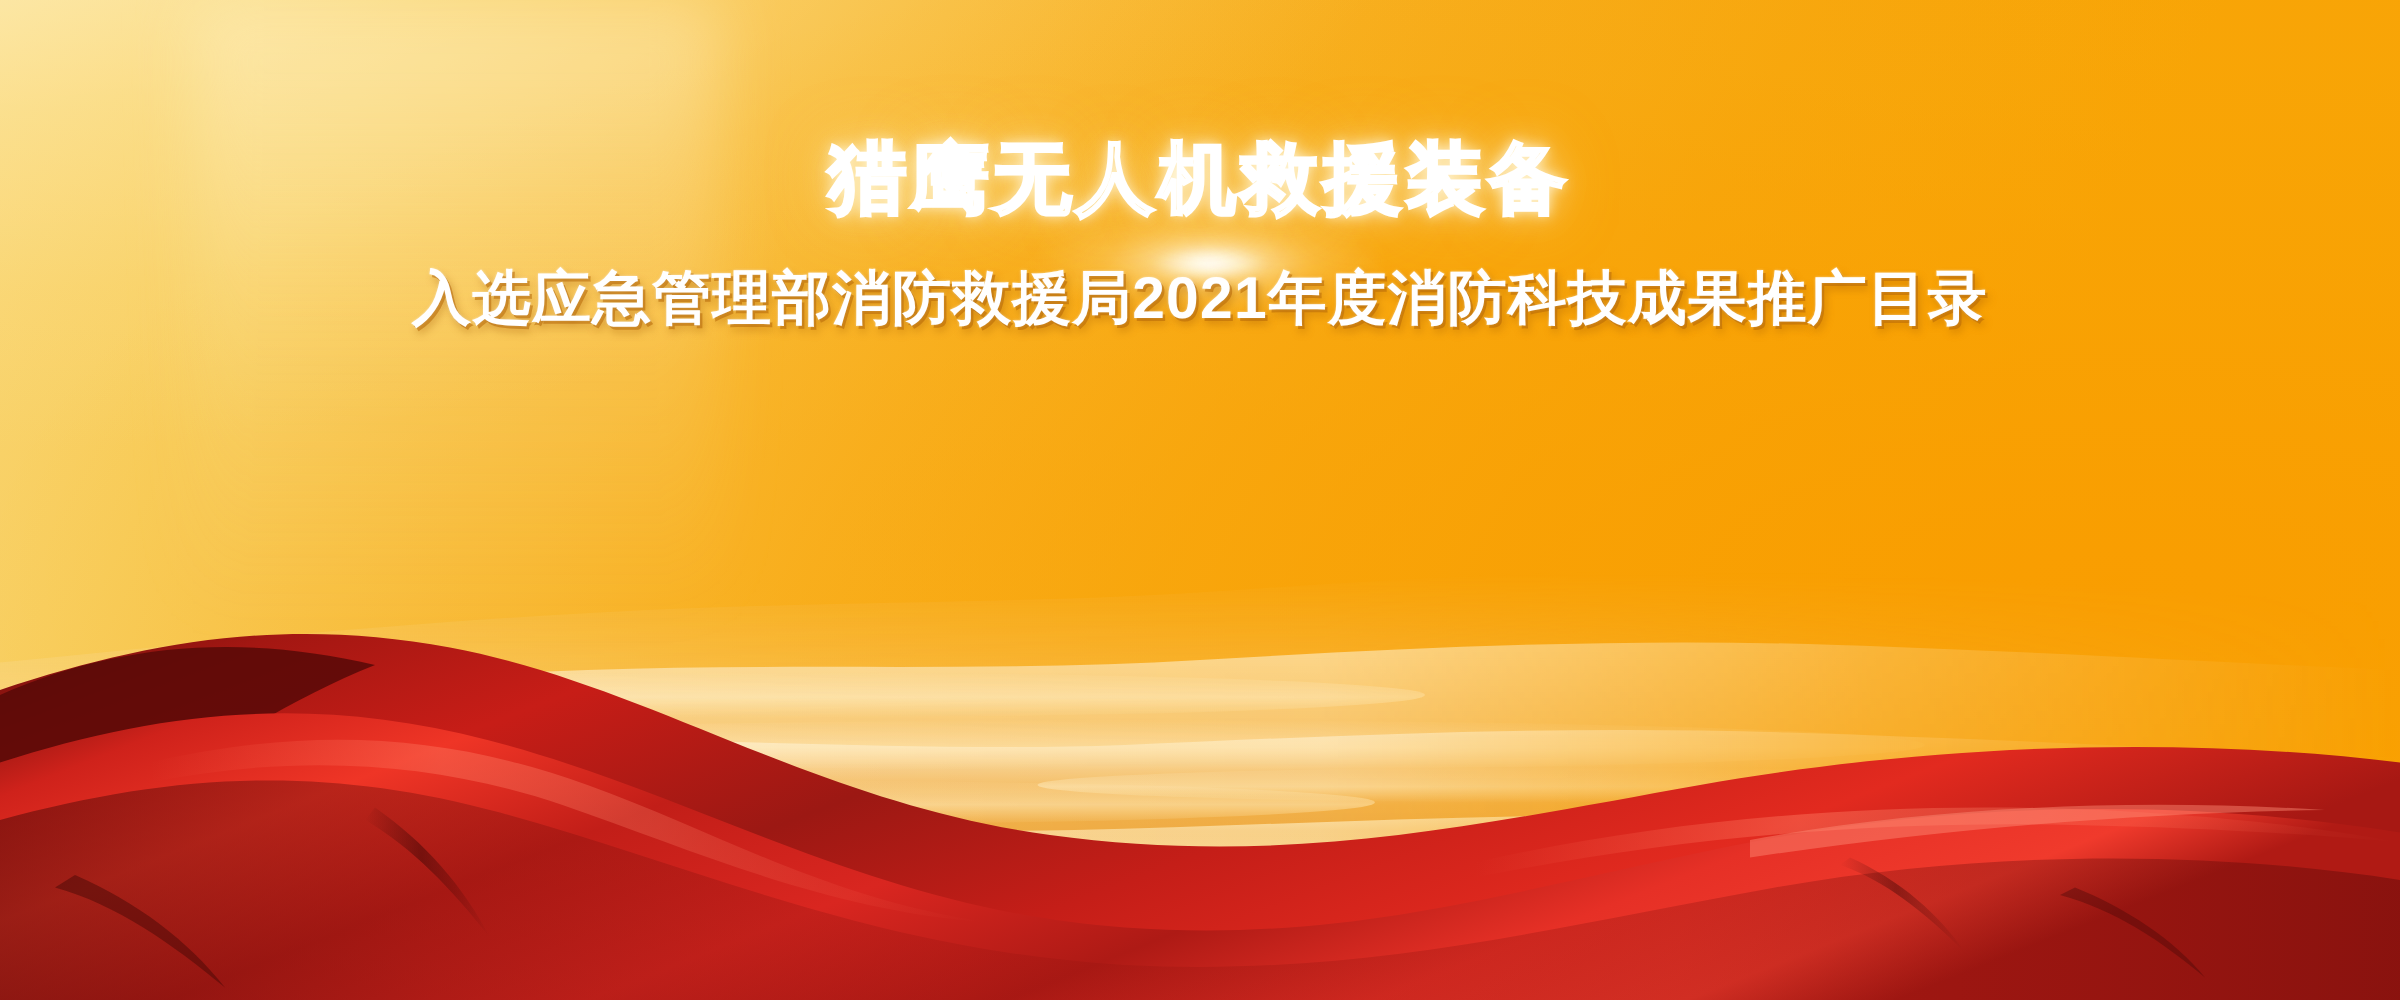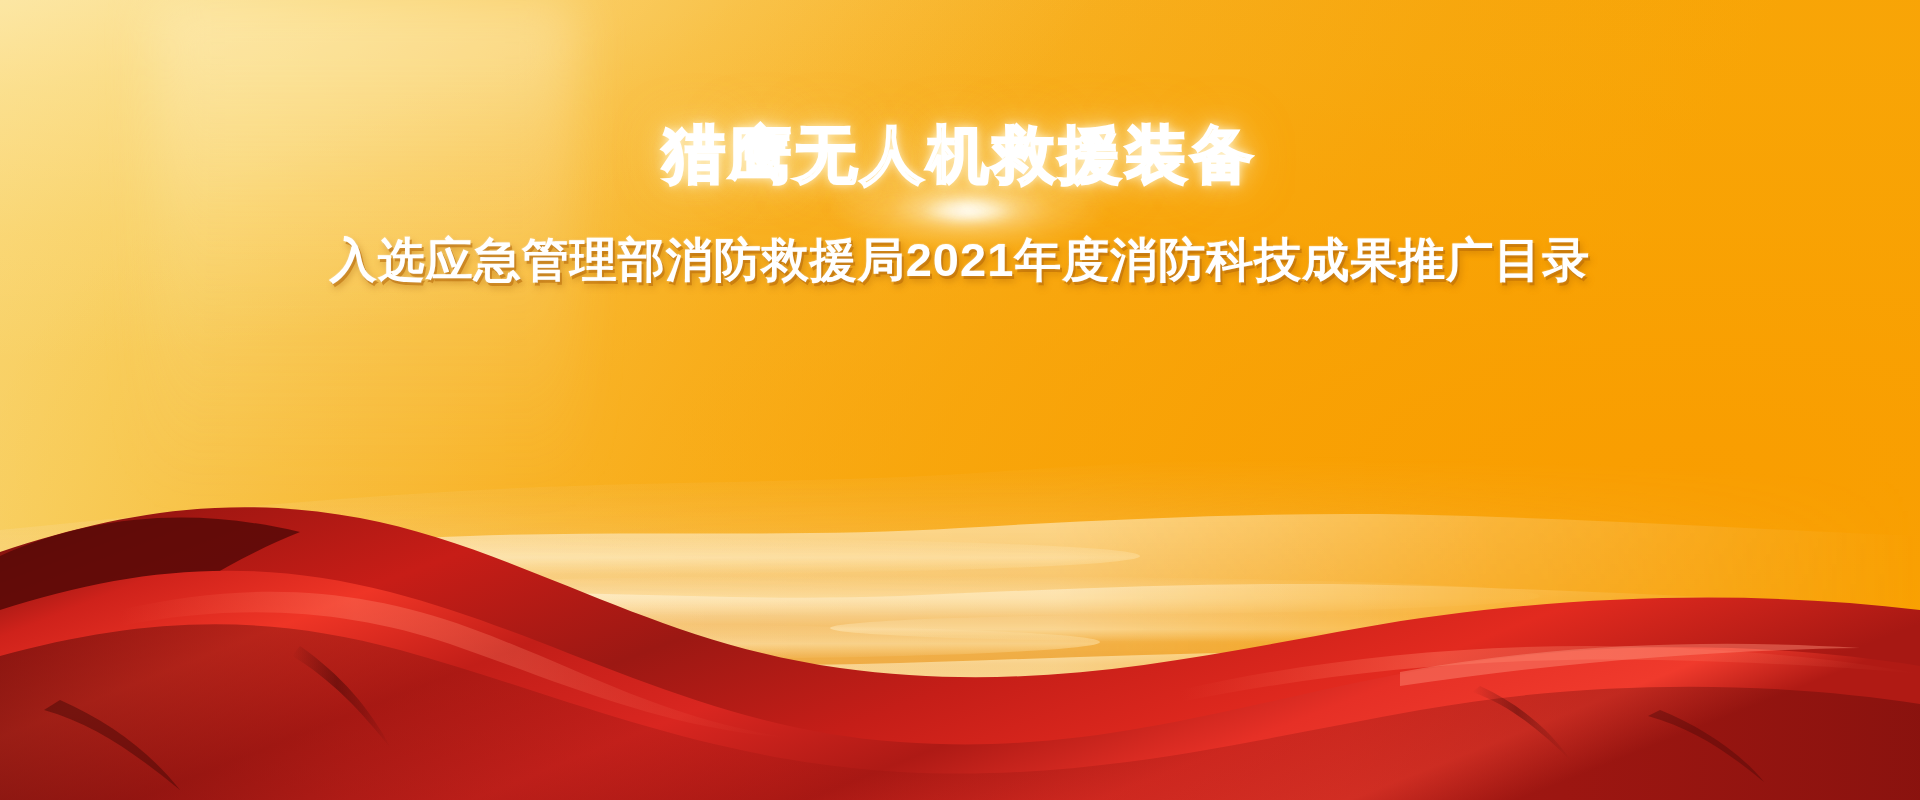--- a/index.html
+++ b/index.html
@@ -73,21 +73,21 @@
   .ribbon-wrap svg{display:block;width:100%;height:100%;}
 
   
   .content{
     position:absolute; left:0; right:0; top:0;
     text-align:center;
     z-index:20;
   }
 
   .headline{
-    margin:12px;
+    margin:1px;
     padding-top:108px;
     font-size:62px;
     line-height:1.12;
     font-weight:bold;
     letter-spacing:4px;
     color:transparent;
     -webkit-text-stroke:2.6px #ffffff;
     text-shadow:
       0 0 10px rgba(255,252,235,0.95),
       0 0 24px rgba(255,243,196,0.80),

